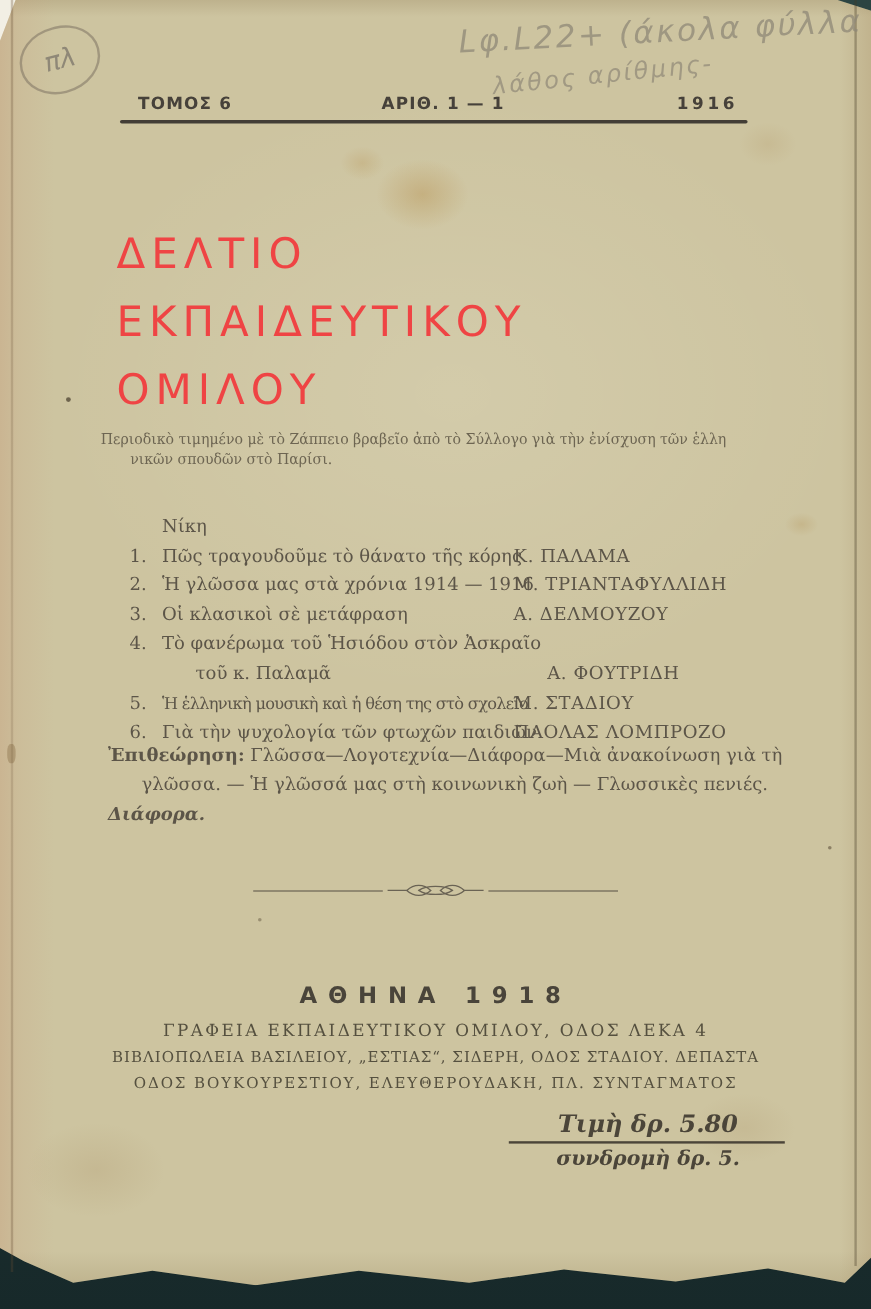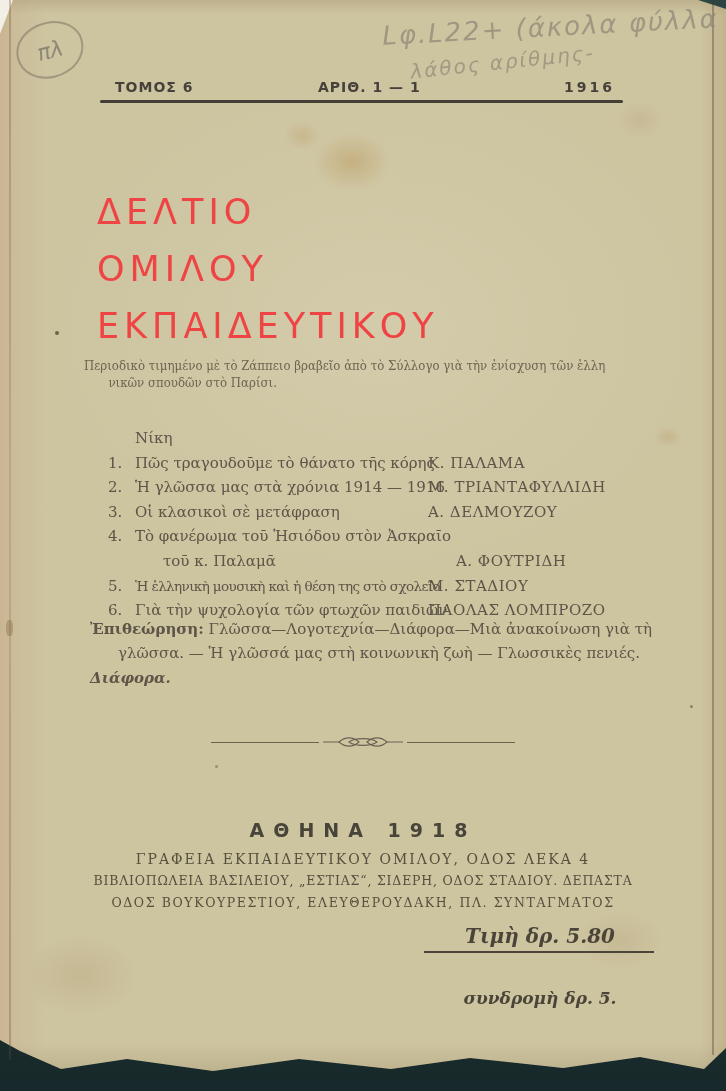--- a/index.html
+++ b/index.html
@@ -78,21 +78,21 @@
     font-weight:bold;font-size:19px;letter-spacing:9px;color:#49443a;}
   .addr{left:0;width:726px;text-align:center;color:#55503f;white-space:nowrap;}
   .a1{top:851px;font-size:14px;letter-spacing:2px;}
   .a2{top:873px;font-size:12.5px;letter-spacing:.8px;}
   .a3{top:895px;font-size:12.5px;letter-spacing:1.6px;}
 
   .price{left:425px;top:924px;width:230px;text-align:center;font-weight:bold;font-style:italic;
     font-size:20px;color:#4b4539;}
   .price-rule{left:424px;top:951px;width:230px;height:2px;background:#4b4539;}
   .subscription{left:425px;top:956px;width:230px;text-align:center;font-weight:bold;font-style:italic;
-    font-size:17px;color:#4b4539;margin-top:32px;}
+    font-size:17px;color:#4b4539;}
 </style>
 </head>
 <body>
 
 <div class="backing-white"></div>
 <div class="paper"></div>
 <div class="crease-left"></div>
 <div class="edge-right"></div>
 <div class="speck s1"></div>
 <div class="speck s2"></div>
@@ -105,22 +105,22 @@
 <div class="abs pencil hand1">Lφ.L22+ (άκολα φύλλα</div>
 <div class="abs pencil hand2">λάθος αρίθμης-</div>
 
 <div class="abs masthead mh-vol">ΤΟΜΟΣ 6</div>
 <div class="abs masthead mh-iss">ΑΡΙΘ. 1 — 1</div>
 <div class="abs masthead mh-year">1916</div>
 <div class="abs mh-rule"></div>
 
 <div class="abs jtitle">
   <div>ΔΕΛΤΙΟ</div>
+  <div>ΕΚΠΑΙΔΕΥΤΙΚΟΥ</div>
   <div>ΟΜΙΛΟΥ</div>
-  <div>ΕΚΠΑΙΔΕΥΤΙΚΟΥ</div>
 </div>
 
 <div class="abs award">
   <div class="l1">Περιοδικὸ τιμημένο μὲ τὸ Ζάππειο βραβεῖο ἀπὸ τὸ Σύλλογο γιὰ τὴν ἐνίσχυση τῶν ἑλλη</div>
   <div class="l2">νικῶν σπουδῶν στὸ Παρίσι.</div>
 </div>
 
 <div class="abs toc">
   <div class="row">
     <span class="heading">Νίκη</span>

